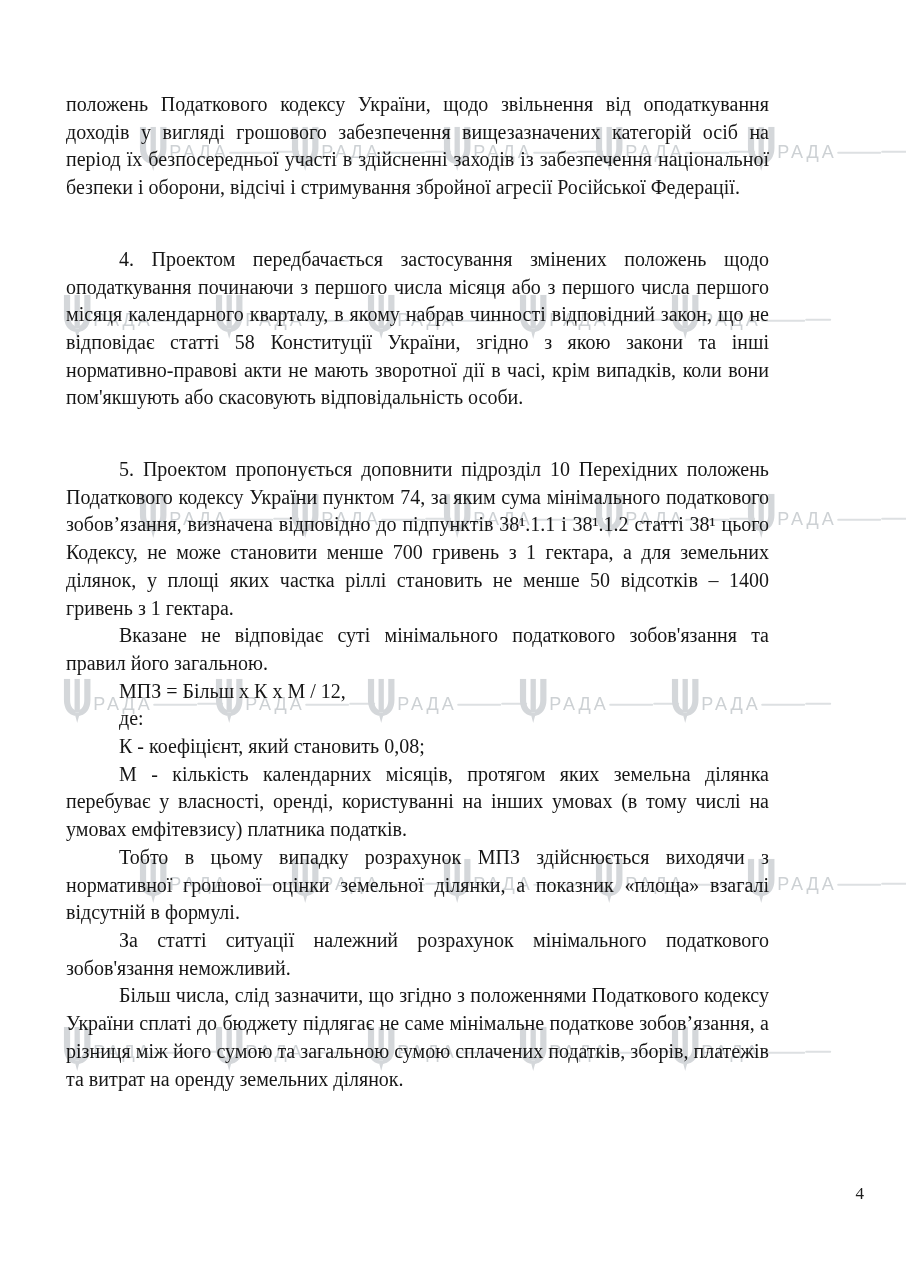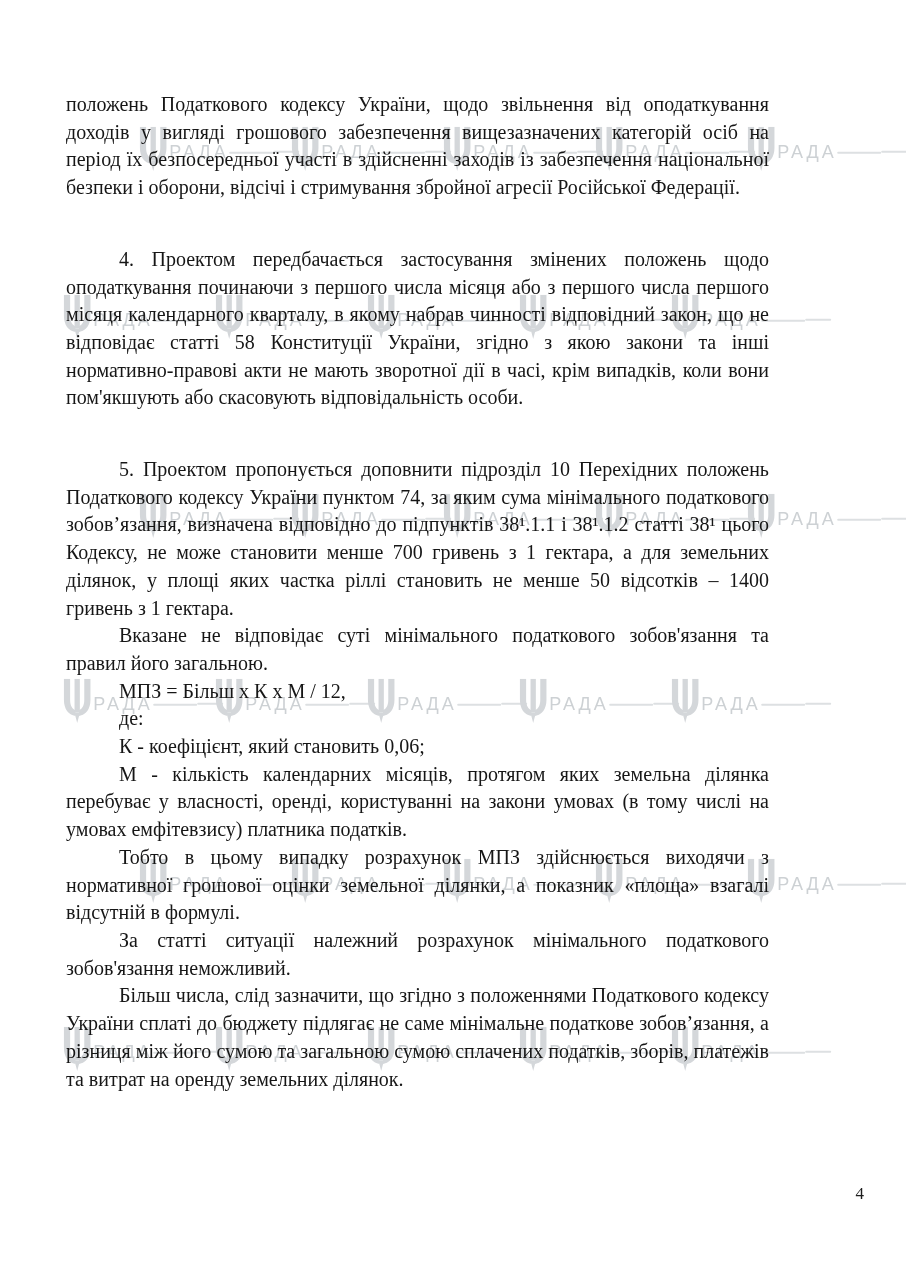--- a/index.html
+++ b/index.html
@@ -404,20 +404,20 @@
         <div class="wm-line wm-line2"></div>
       </div>
     </div>
   <div class="content" id="doc-content">
       <p class="para">положень Податкового кодексу України, щодо звільнення від оподаткування доходів у вигляді грошового забезпечення вищезазначених категорій осіб на період їх безпосередньої участі в здійсненні заходів із забезпечення національної безпеки і оборони, відсічі і стримування збройної агресії Російської Федерації.</p>
       <p class="para indent gap">4. Проектом передбачається застосування змінених положень щодо оподаткування починаючи з першого числа місяця або з першого числа першого місяця календарного кварталу, в якому набрав чинності відповідний закон, що не відповідає статті 58 Конституції України, згідно з якою закони та інші нормативно-правові акти не мають зворотної дії в часі, крім випадків, коли вони пом'якшують або скасовують відповідальність особи.</p>
       <p class="para indent gap">5. Проектом пропонується доповнити підрозділ 10 Перехідних положень Податкового кодексу України пунктом 74, за яким сума мінімального податкового зобов’язання, визначена відповідно до підпунктів 38¹.1.1 і 38¹.1.2 статті 38¹ цього Кодексу, не може становити менше 700 гривень з 1 гектара, а для земельних ділянок, у площі яких частка ріллі становить не менше 50 відсотків – 1400 гривень з 1 гектара.</p>
       <p class="para indent">Вказане не відповідає суті мінімального податкового зобов'язання та правил його загальною.</p>
       <p class="para indent">МПЗ = Більш х К х М / 12,</p>
       <p class="para indent">де:</p>
-      <p class="para indent">К - коефіцієнт, який становить 0,06;</p>
-      <p class="para indent">М - кількість календарних місяців, протягом яких земельна ділянка перебуває у власності, оренді, користуванні на закони умовах (в тому числі на умовах емфітевзису) платника податків.</p>
+      <p class="para indent">К - коефіцієнт, який становить 0,08;</p>
+      <p class="para indent">М - кількість календарних місяців, протягом яких земельна ділянка перебуває у власності, оренді, користуванні на інших умовах (в тому числі на умовах емфітевзису) платника податків.</p>
       <p class="para indent">Тобто в цьому випадку розрахунок МПЗ здійснюється виходячи з нормативної грошової оцінки земельної ділянки, а показник «площа» взагалі відсутній в формулі.</p>
       <p class="para indent">За статті ситуації належний розрахунок мінімального податкового зобов'язання неможливий.</p>
       <p class="para indent">Більш числа, слід зазначити, що згідно з положеннями Податкового кодексу України сплаті до бюджету підлягає не саме мінімальне податкове зобов’язання, а різниця між його сумою та загальною сумою сплачених податків, зборів, платежів та витрат на оренду земельних ділянок.</p>
     </div>
   <div class="page-number">4</div>
 </div>
 
 </body></html>

